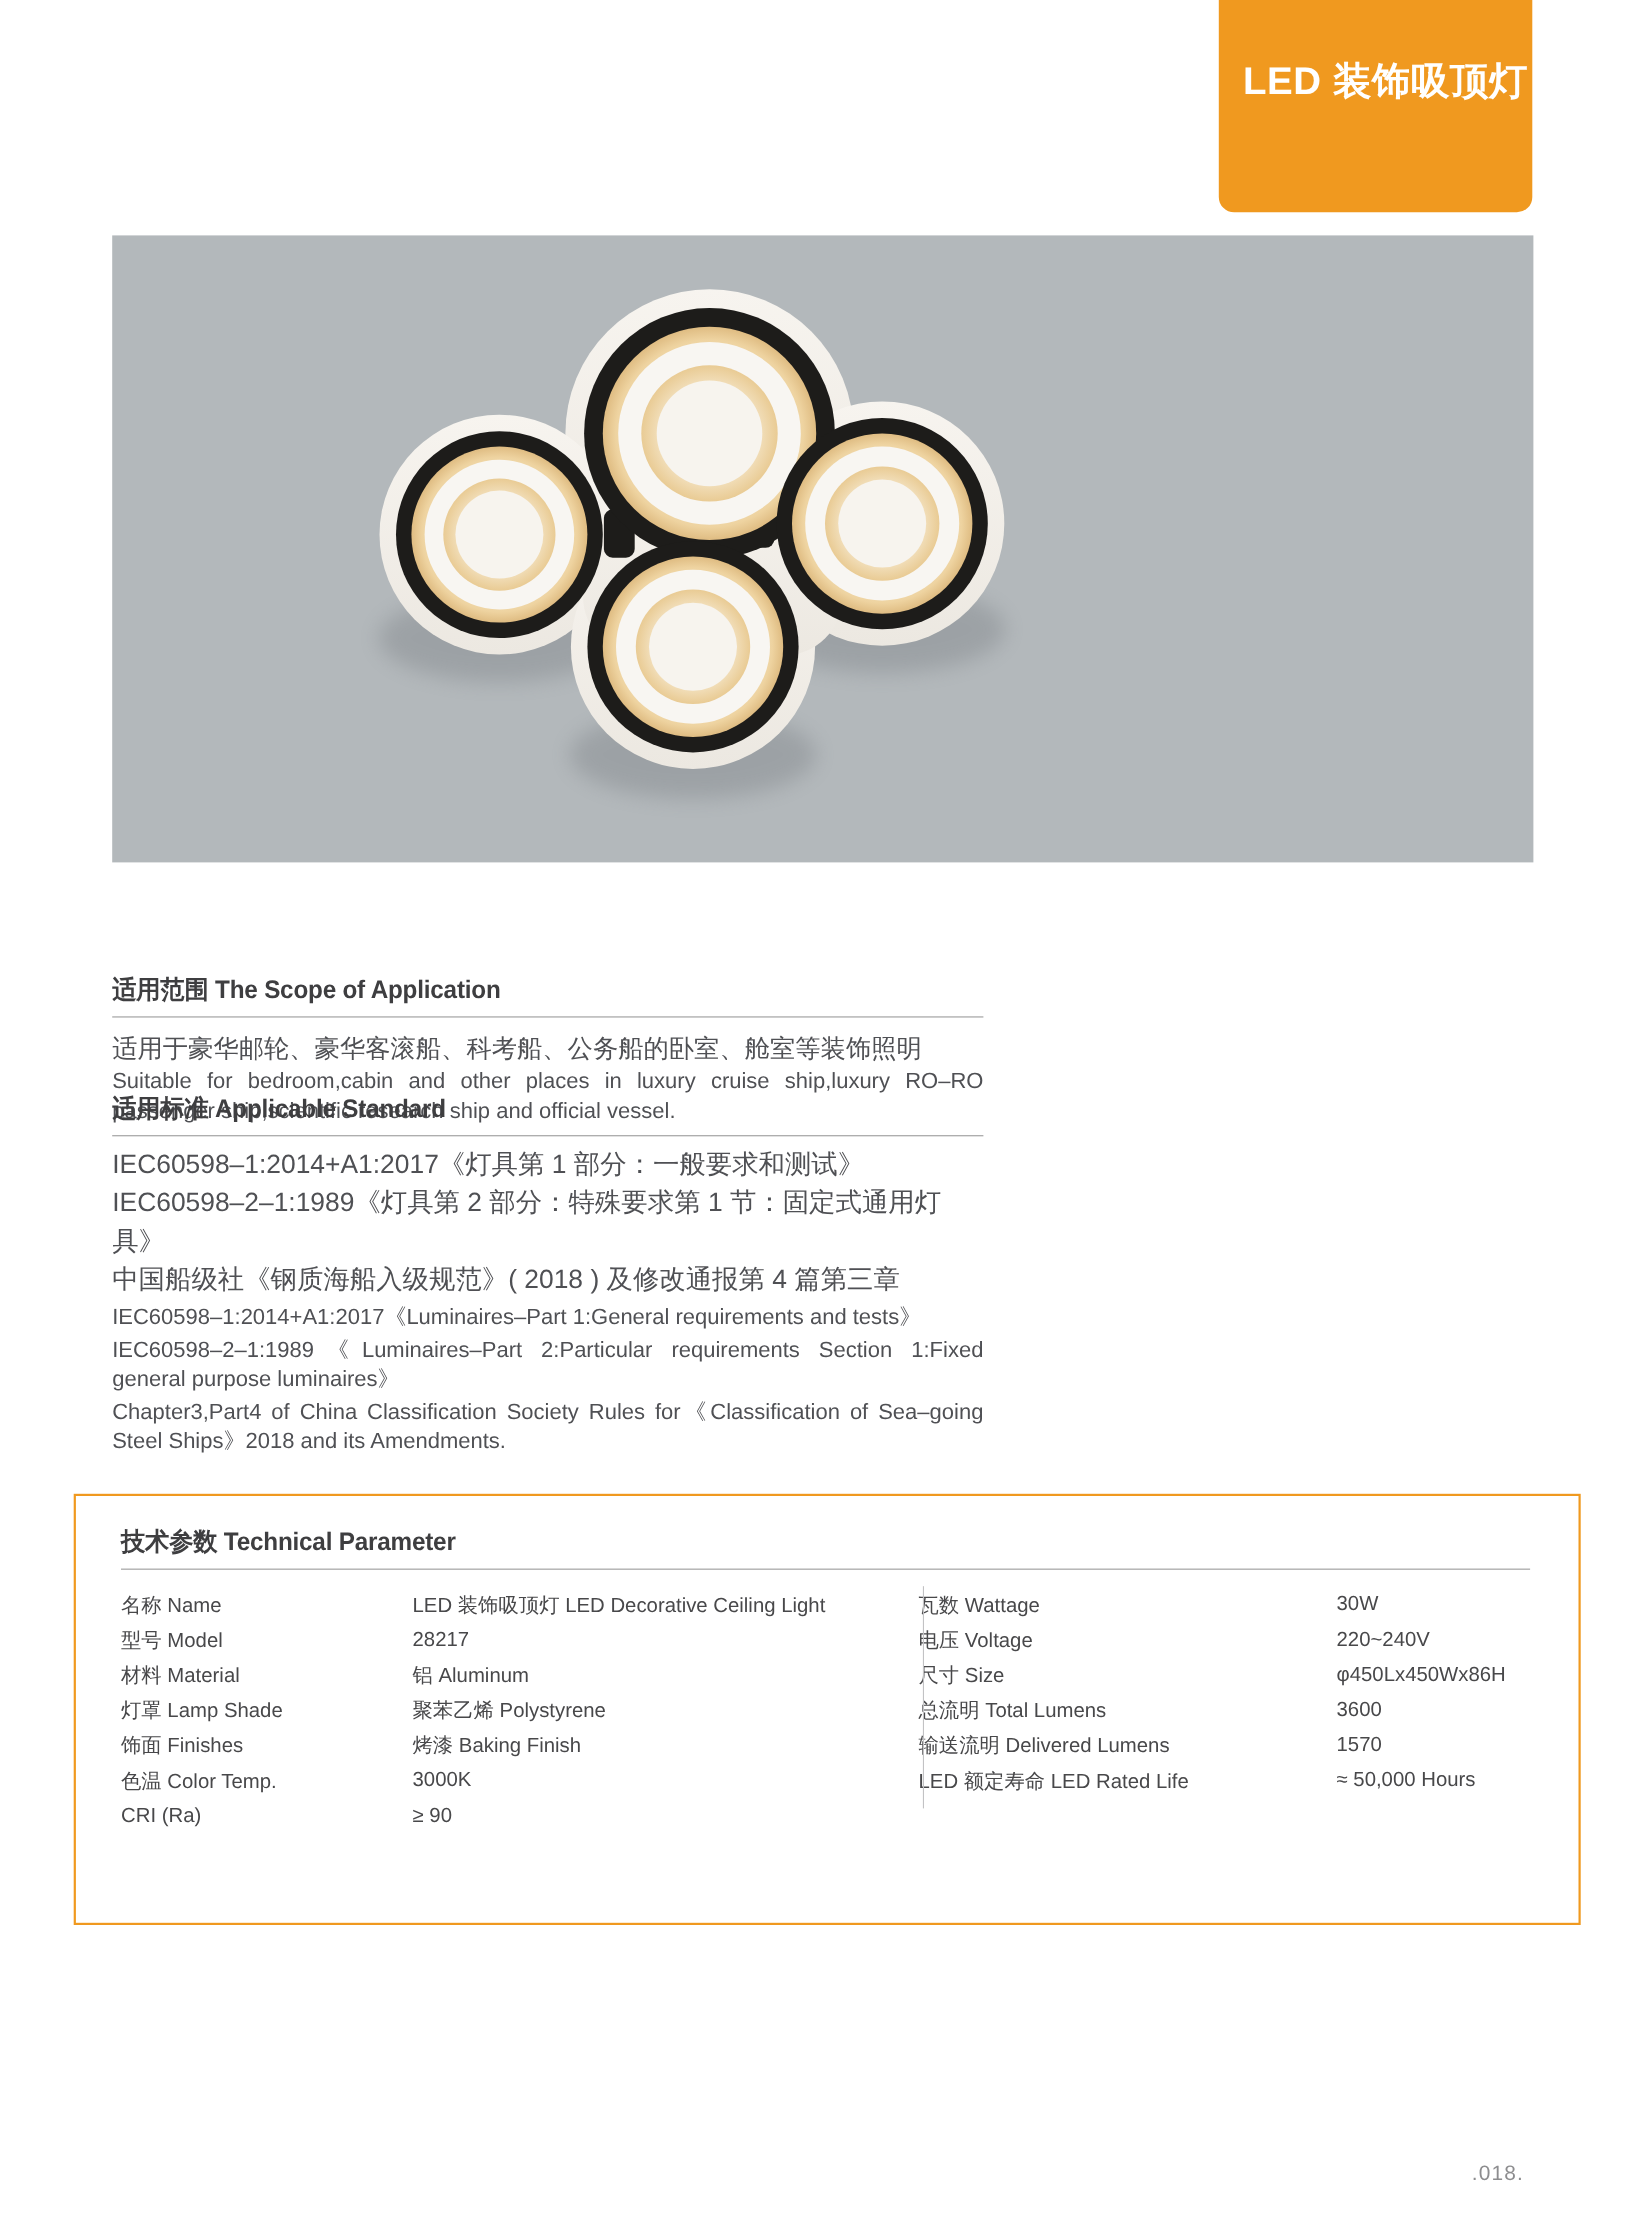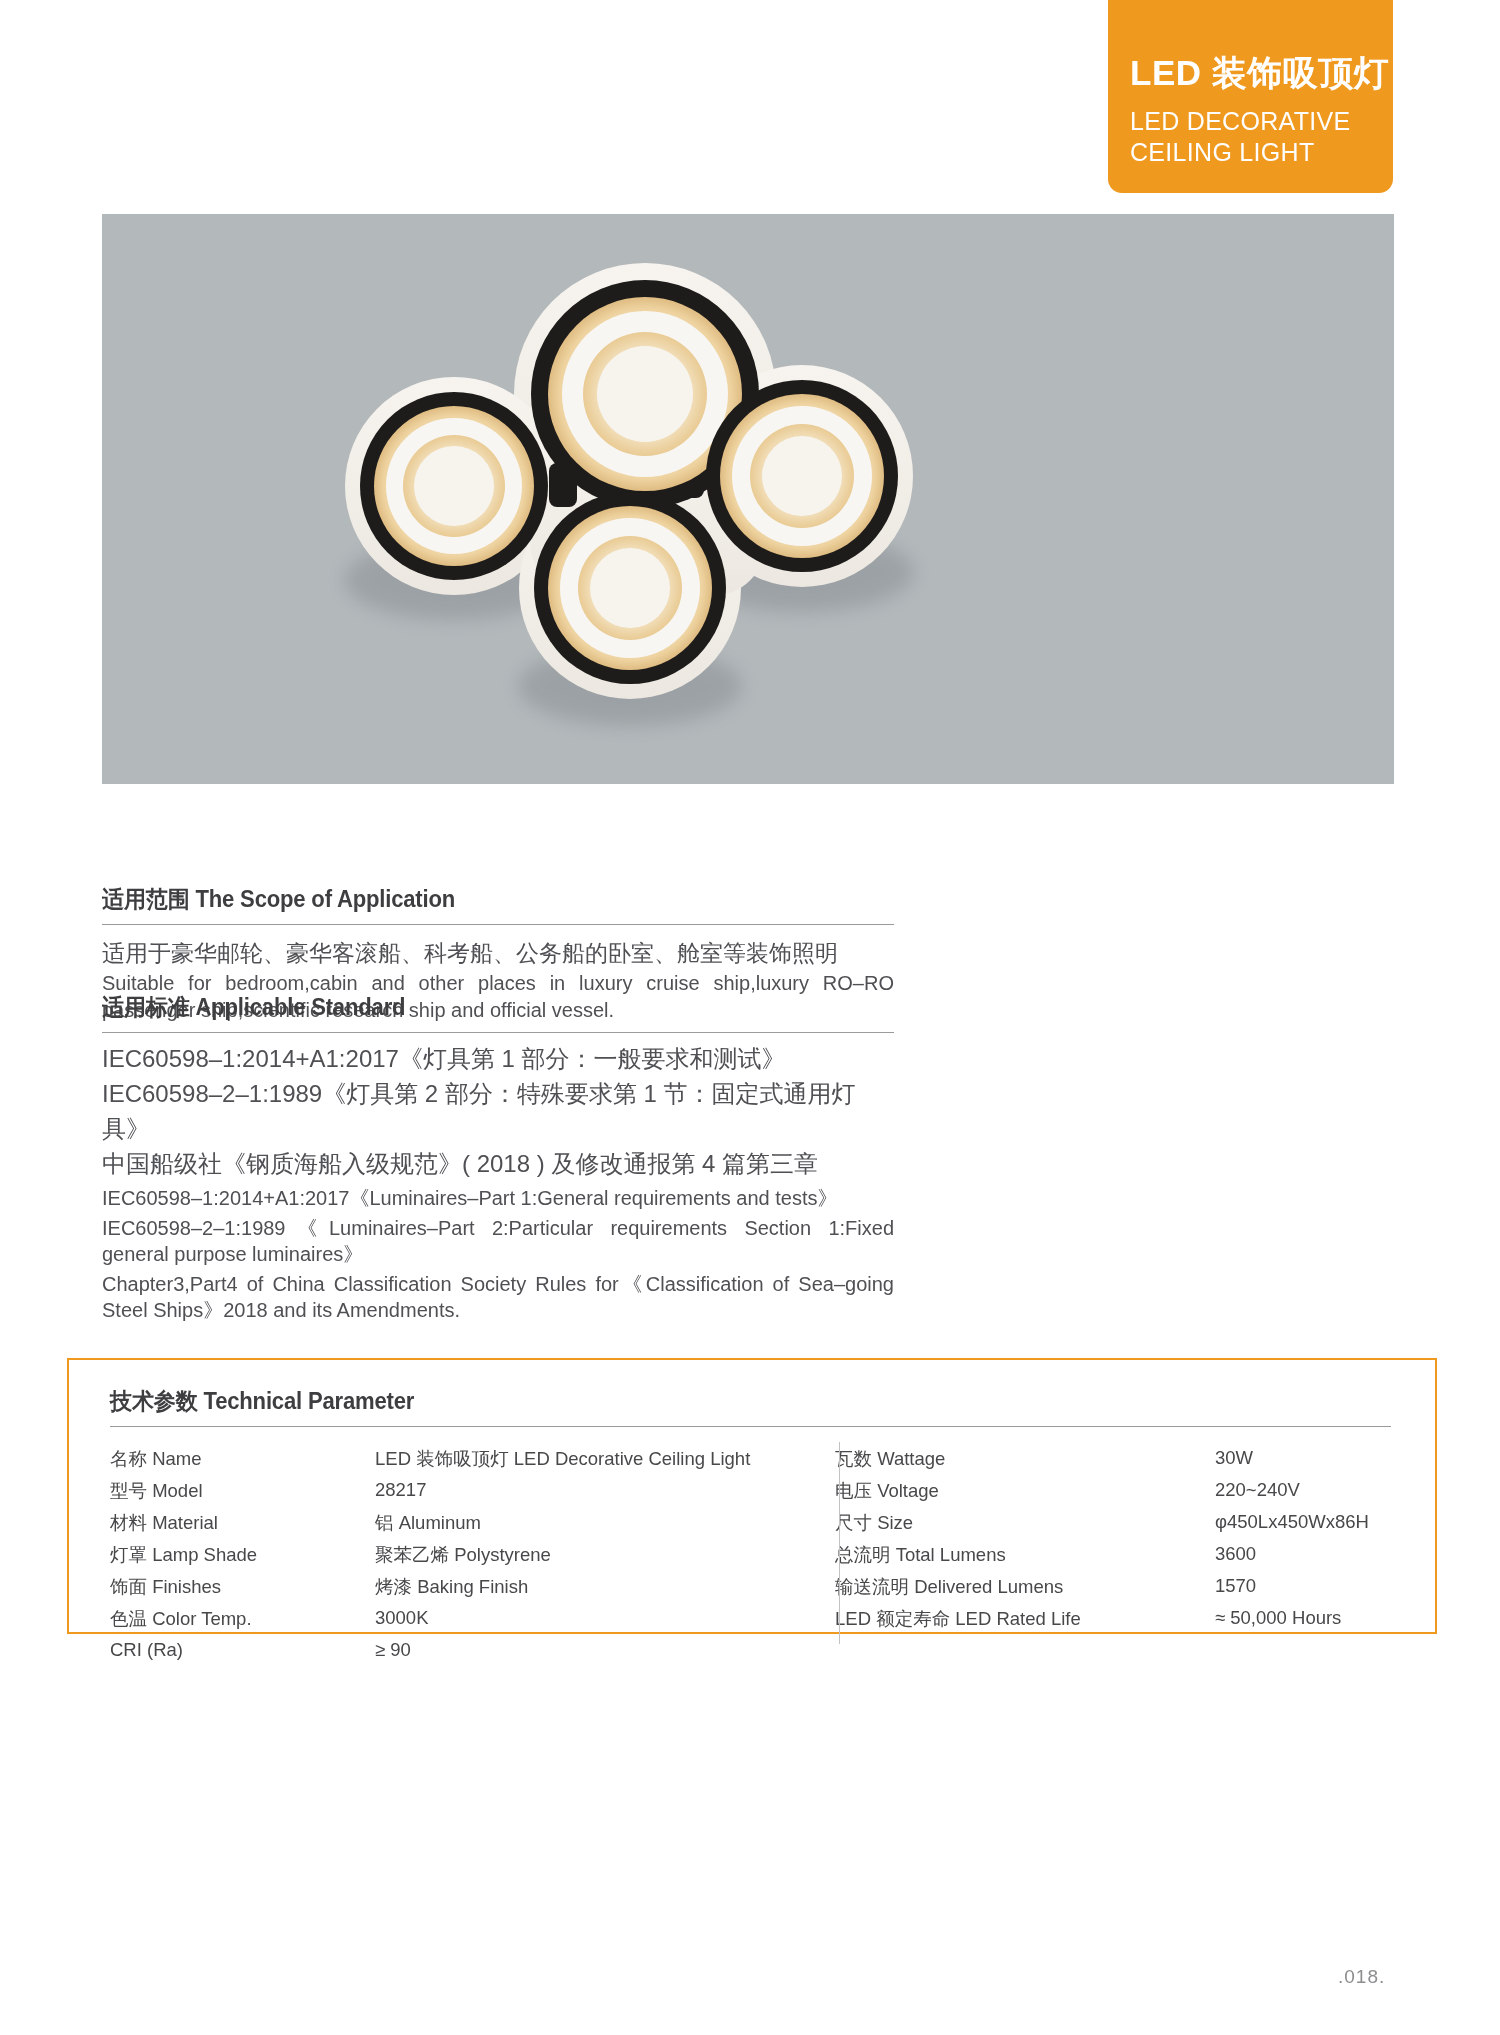--- a/index.html
+++ b/index.html
@@ -39,21 +39,21 @@
   .txt-cn { margin-top:11px; font-size:23px; line-height:34px; color:#4F5054; }
   .txt-en { font-size:20px; line-height:27px; color:#4F5054; text-align:justify; }
   .std-item-cn { font-size:24px; line-height:35px; color:#4F5054; }
   .std-item-en { font-size:20px; line-height:26px; color:#4F5054; text-align:justify; margin-top:4px; }
   .sec-scope    { top:884px; }
   .sec-standard { top:992px; }
   .std-list { margin-top:8px; }
 
   
   .param-box {
-    position:absolute; left:67px; top:1358px; width:1370px; height:276px;
+    position:absolute; left:67px; top:1358px; width:1370px; height:392px;
     border:2px solid #F0991F; background:#ffffff;
     padding:26px 44px 0 41px;
   }
   .param-box .sec-head { margin-bottom:15px; }
   .param-table { position:relative; display:flex; margin-top:14px; }
   .pcol { display:block; }
   .pcol-left  { width:688px; }
   .pcol-right { margin-left:37px; flex:1; }
   .prow { display:flex; height:32px; align-items:center; font-size:18.5px; color:#48484A; }
   .pcol-left  .plbl { width:265px; flex:none; }
@@ -70,24 +70,20 @@
     font-size:19px; color:#8D8D8F; letter-spacing:1px;
   }
 </style>
 </head>
 <body>
 
 <div class="page">
 
   <div class="badge">
     <div class="badge-title">LED 装饰吸顶灯</div>
-    <div class="badge-sub">
-      <div>LED DECORATIVE</div>
-      <div>CEILING LIGHT</div>
-    </div>
   </div>
 
   <div class="photo">
     <svg width="1292" height="570" viewBox="0 0 1292 570" aria-hidden="true">
       <defs>
         <filter id="soft" x="-40%" y="-40%" width="180%" height="180%">
           <feGaussianBlur stdDeviation="9"></feGaussianBlur>
         </filter>
         <radialGradient id="warmA" cx="50%" cy="50%" r="50%">
           <stop offset="55%" stop-color="#f8ecd2"></stop>

